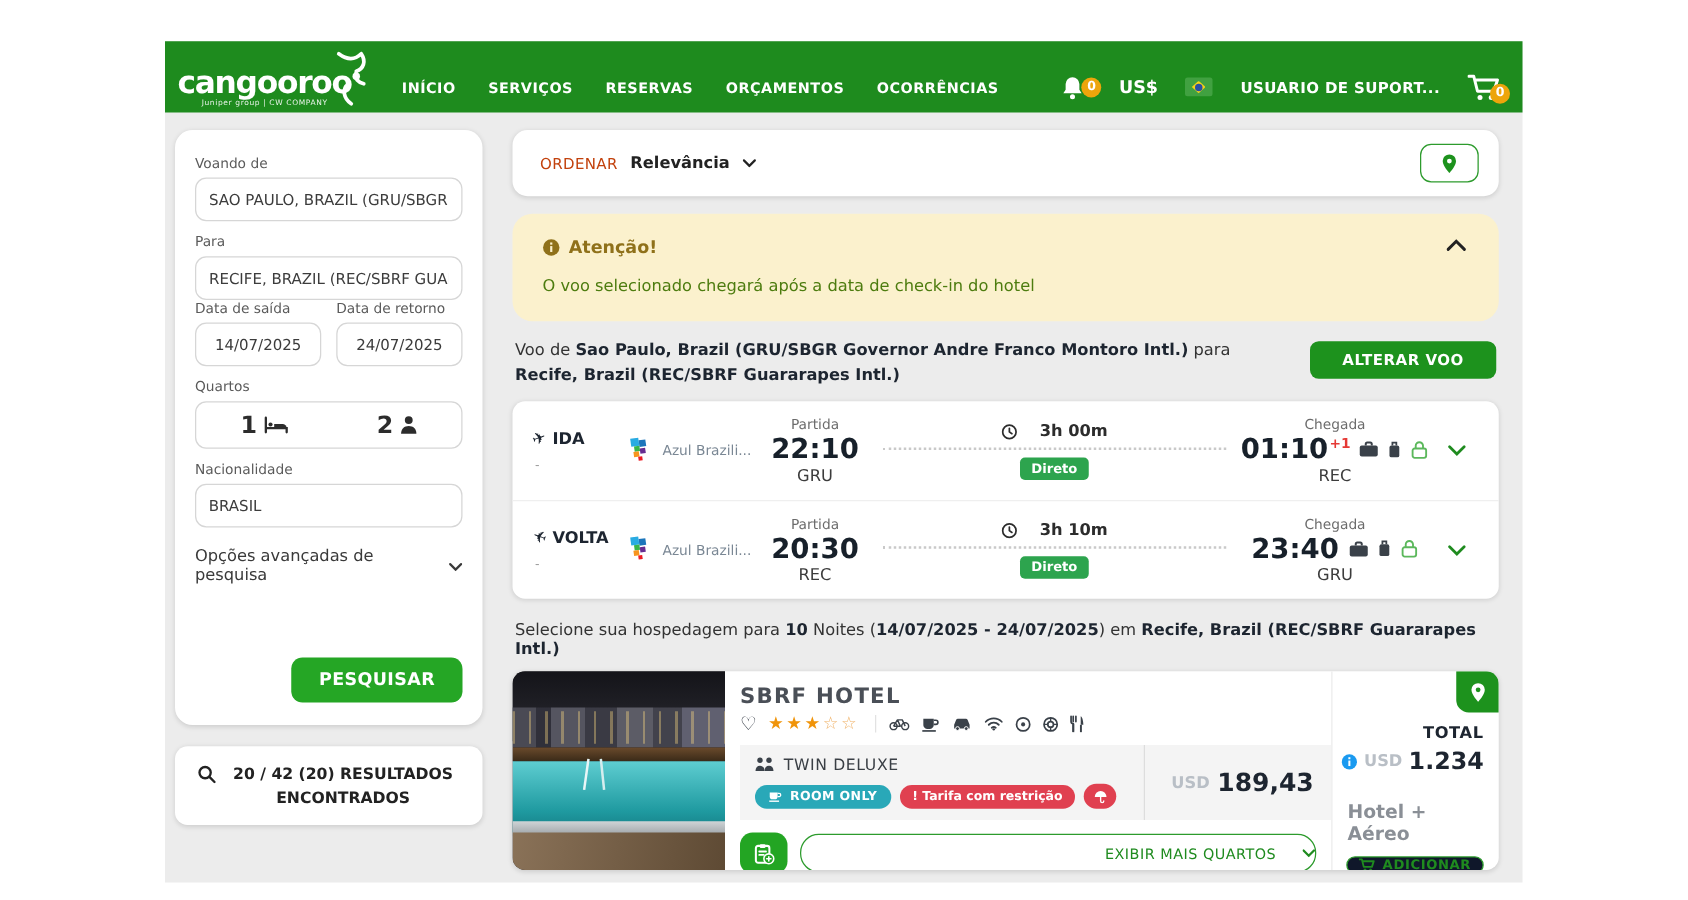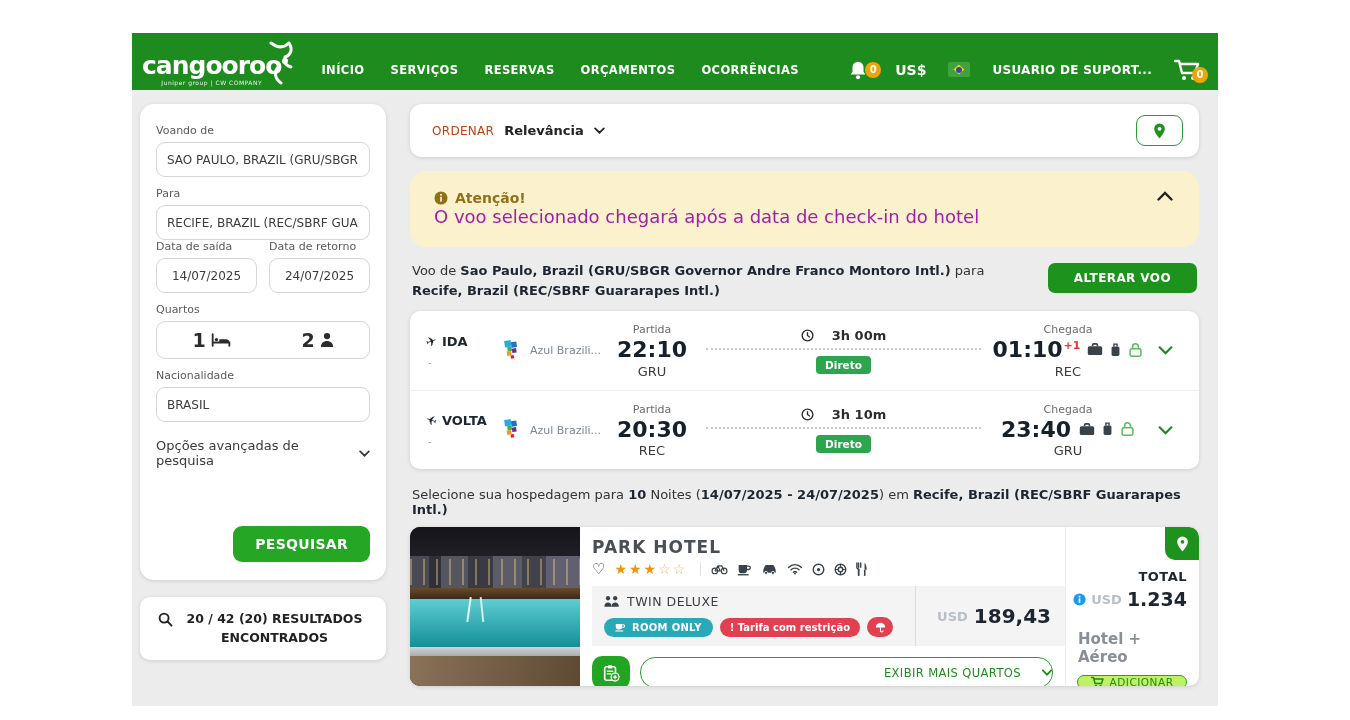--- a/index.html
+++ b/index.html
@@ -48,21 +48,21 @@
 
   
   .sort-card { border-radius:12px; height:53px; display:flex; align-items:center; padding:0 16px 0 22px; margin-bottom:14px; }
   .sort-label { font-size:12px; color:#c2410c; letter-spacing:.3px; margin-right:10px; }
   .sort-value { font-size:13px; font-weight:bold; color:#222; display:flex; align-items:center; gap:10px; cursor:pointer; }
   .btn-map { margin-left:auto; width:47px; height:31px; border:1.5px solid #2d9b2d; background:#fff; border-radius:9px; display:flex; align-items:center; justify-content:center; cursor:pointer; }
 
   
   .warning { background:#fbf1cd; border-radius:16px; padding:19px 24px 20px; margin-bottom:14px; position:relative; }
   .warning-title { color:#8f711a; font-size:14px; font-weight:bold; display:flex; align-items:center; gap:7px; }
-  .warning-msg { color:#a21caf; font-size:18px; }
+  .warning-msg { color:#4d7c0f; font-size:13px; margin-top:16px; }
   .warning-collapse { position:absolute; right:26px; top:20px; cursor:pointer; }
 
   
   .flight-head { display:flex; align-items:flex-start; gap:16px; margin:4px 2px 10px; }
   .flight-head-text { font-size:13px; color:#333; line-height:1.55; flex:1; }
   .flight-head-text b { color:#1d2530; }
   .btn-alterar { background:#1d921d; color:#fff; border:none; font-family:inherit; font-size:12px; font-weight:bold; letter-spacing:.4px; padding:8px 26px; border-radius:7px; cursor:pointer; white-space:nowrap; margin-top:2px; }
 
   
   .flight-card { border-radius:10px; margin-bottom:18px; }
@@ -124,21 +124,21 @@
   .hotel-actions { display:flex; align-items:center; gap:10px; margin-top:10px; padding-right:12px; }
   .btn-addlist { width:38px; height:33px; background:#23a523; border:none; border-radius:10px; display:flex; align-items:center; justify-content:center; cursor:pointer; }
   .btn-morerooms { flex:1; height:31px; background:#fff; border:1px solid #2d9b2d; border-radius:15px; color:#1f8b1f; font-family:inherit; font-size:11.5px; font-weight:normal; letter-spacing:.4px; display:flex; align-items:center; justify-content:flex-end; gap:21px; cursor:pointer; }
 
   .hotel-side { width:134px; flex:none; border-left:1px solid #ececec; position:relative; padding:42px 12px 0; display:flex; flex-direction:column; align-items:flex-end; }
   .pin-btn { position:absolute; top:0; right:0; width:34px; height:33px; background:#1d921d; border:none; border-radius:0 9px 0 10px; display:flex; align-items:center; justify-content:center; cursor:pointer; }
   .total-label { font-size:13px; font-weight:bold; color:#1d2530; letter-spacing:.5px; }
   .total-price { display:flex; align-items:center; gap:5px; margin-top:4px; }
   .total-val { font-size:19px; font-weight:bold; color:#1d2530; }
   .total-sub { font-size:15px; color:#8a8f96; margin-top:20px;font-weight:bold; }
-  .btn-adicionar { margin-top:9px; width:110px; height:27px; background:#bef264; border:1.5px solid #2d9b2d; border-radius:8px; color:#1f8b1f; font-family:inherit; font-size:10.5px; font-weight:normal; letter-spacing:.5px; display:flex; align-items:center; justify-content:center; gap:6px; cursor:pointer; }
+  .btn-adicionar { margin-top:9px; width:110px; height:27px; background:#0f172a; border:1.5px solid #2d9b2d; border-radius:8px; color:#1f8b1f; font-family:inherit; font-size:10.5px; font-weight:bold; letter-spacing:.5px; display:flex; align-items:center; justify-content:center; gap:6px; cursor:pointer; }
   .btn-reservar { margin-top:9px; width:110px; height:28px; background:#1d921d; border:none; border-radius:8px; color:#fff; font-family:inherit; font-size:10.5px; font-weight:bold; letter-spacing:.5px; display:flex; align-items:center; justify-content:center; gap:6px; cursor:pointer; }
 
   svg { display:block; }
 </style>
 </head>
 <body>
 
 <div class="app">
 
   <div class="header">
@@ -458,21 +458,21 @@
           <div class="hp-lights"></div>
           <div class="hp-deckline"></div>
           <div class="hp-pool"></div>
           <div class="hp-rail"></div>
           <div class="hp-rail2"></div>
           <div class="hp-edge"></div>
           <div class="hp-wood"></div>
         </div>
 
         <div class="hotel-mid">
-          <div class="hotel-title">PARK HOTEL</div>
+          <div class="hotel-title">SBRF HOTEL</div>
           <div class="hotel-icons">
             <span class="heart">♡</span>
             <span class="stars">
                 <span class="star filled">★</span>
                 <span class="star filled">★</span>
                 <span class="star filled">★</span>
                 <span class="star">☆</span>
                 <span class="star">☆</span>
               </span>
             <span class="amenities">

